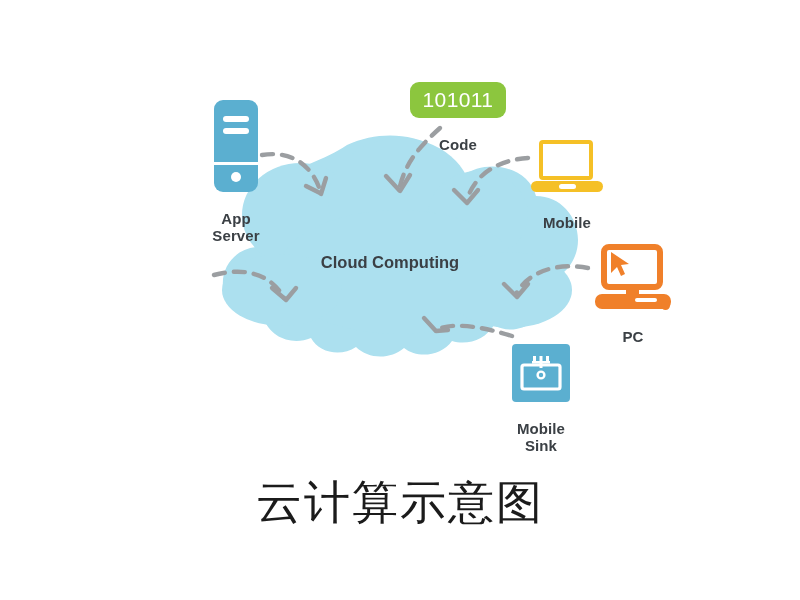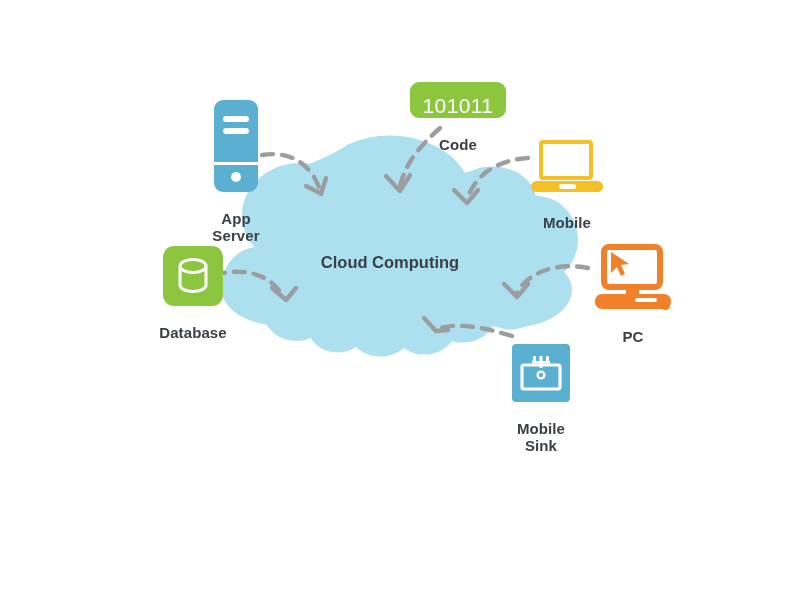--- a/index.html
+++ b/index.html
@@ -14,21 +14,21 @@
   .node{position:absolute;display:flex;flex-direction:column;align-items:center;}
   .node-label{
     font-size:15px;font-weight:bold;color:#3b4045;
     text-align:center;line-height:1.12;margin-top:19px;
     letter-spacing:.1px;white-space:pre-line;
   }
   
   #node-code{left:408px;top:82px;width:100px;}
   .code-badge{
     width:96px;height:36px;border-radius:9px;
-    display:flex;align-items:flex-end;justify-content:center;
+    display:flex;align-items:center;justify-content:center;
     color:#ffffff;font-size:21px;font-weight:normal;letter-spacing:.4px;
   }
   
   #node-appserver{left:186px;top:100px;width:100px;}
   .server-ic{width:44px;height:92px;border-radius:9px;position:relative;}
   .server-slot{position:absolute;left:9px;width:26px;height:6px;border-radius:3px;background:#fff;}
   .server-slot.s1{top:16px;}
   .server-slot.s2{top:28px;}
   .server-div{position:absolute;left:0;top:62px;width:100%;height:3px;background:#fff;}
   .server-dot{position:absolute;left:17px;top:72px;width:10px;height:10px;border-radius:50%;background:#fff;}
@@ -146,29 +146,20 @@
     <div class="server-ic" style="background:#5bafd0">
       <span class="server-slot s1"></span>
       <span class="server-slot s2"></span>
       <span class="server-div"></span>
       <span class="server-dot"></span>
     </div>
     <div class="node-label">App
 Server</div>
   </div>
 
-  <div class="node" id="node-database">
-    <div class="db-ic" style="background:#8cc63e">
-      <svg width="34" height="38" viewBox="0 0 34 38">
-        <ellipse cx="17" cy="9" rx="13" ry="6.5" fill="none" stroke="#fff" stroke-width="3"></ellipse>
-        <path d="M4,9 L4,28 A13,6.5 0 0 0 30,28 L30,9" fill="none" stroke="#fff" stroke-width="3"></path>
-      </svg>
-    </div>
-    <div class="node-label">Database</div>
-  </div>
 
   <div class="node" id="node-mobile">
     <div class="laptop-ic" style="color:#f5c026">
       <span class="laptop-screen"></span>
       <span class="laptop-base"></span>
       <span class="laptop-notch"></span>
     </div>
     <div class="node-label">Mobile</div>
   </div>
 
@@ -195,14 +186,15 @@
         <rect x="14" y="3" width="3" height="6" fill="#fff"></rect>
         <rect x="27" y="3" width="3" height="6" fill="#fff"></rect>
         <rect x="13" y="8" width="18" height="2.6" fill="#fff"></rect>
         <circle cx="22" cy="22" r="3.4" fill="none" stroke="#fff" stroke-width="2.4"></circle>
       </svg>
     </div>
     <div class="node-label">Mobile
 Sink</div>
   </div>
 
+  <div id="title">云计算示意图</div>
 
 </div>
 
 </body></html>

